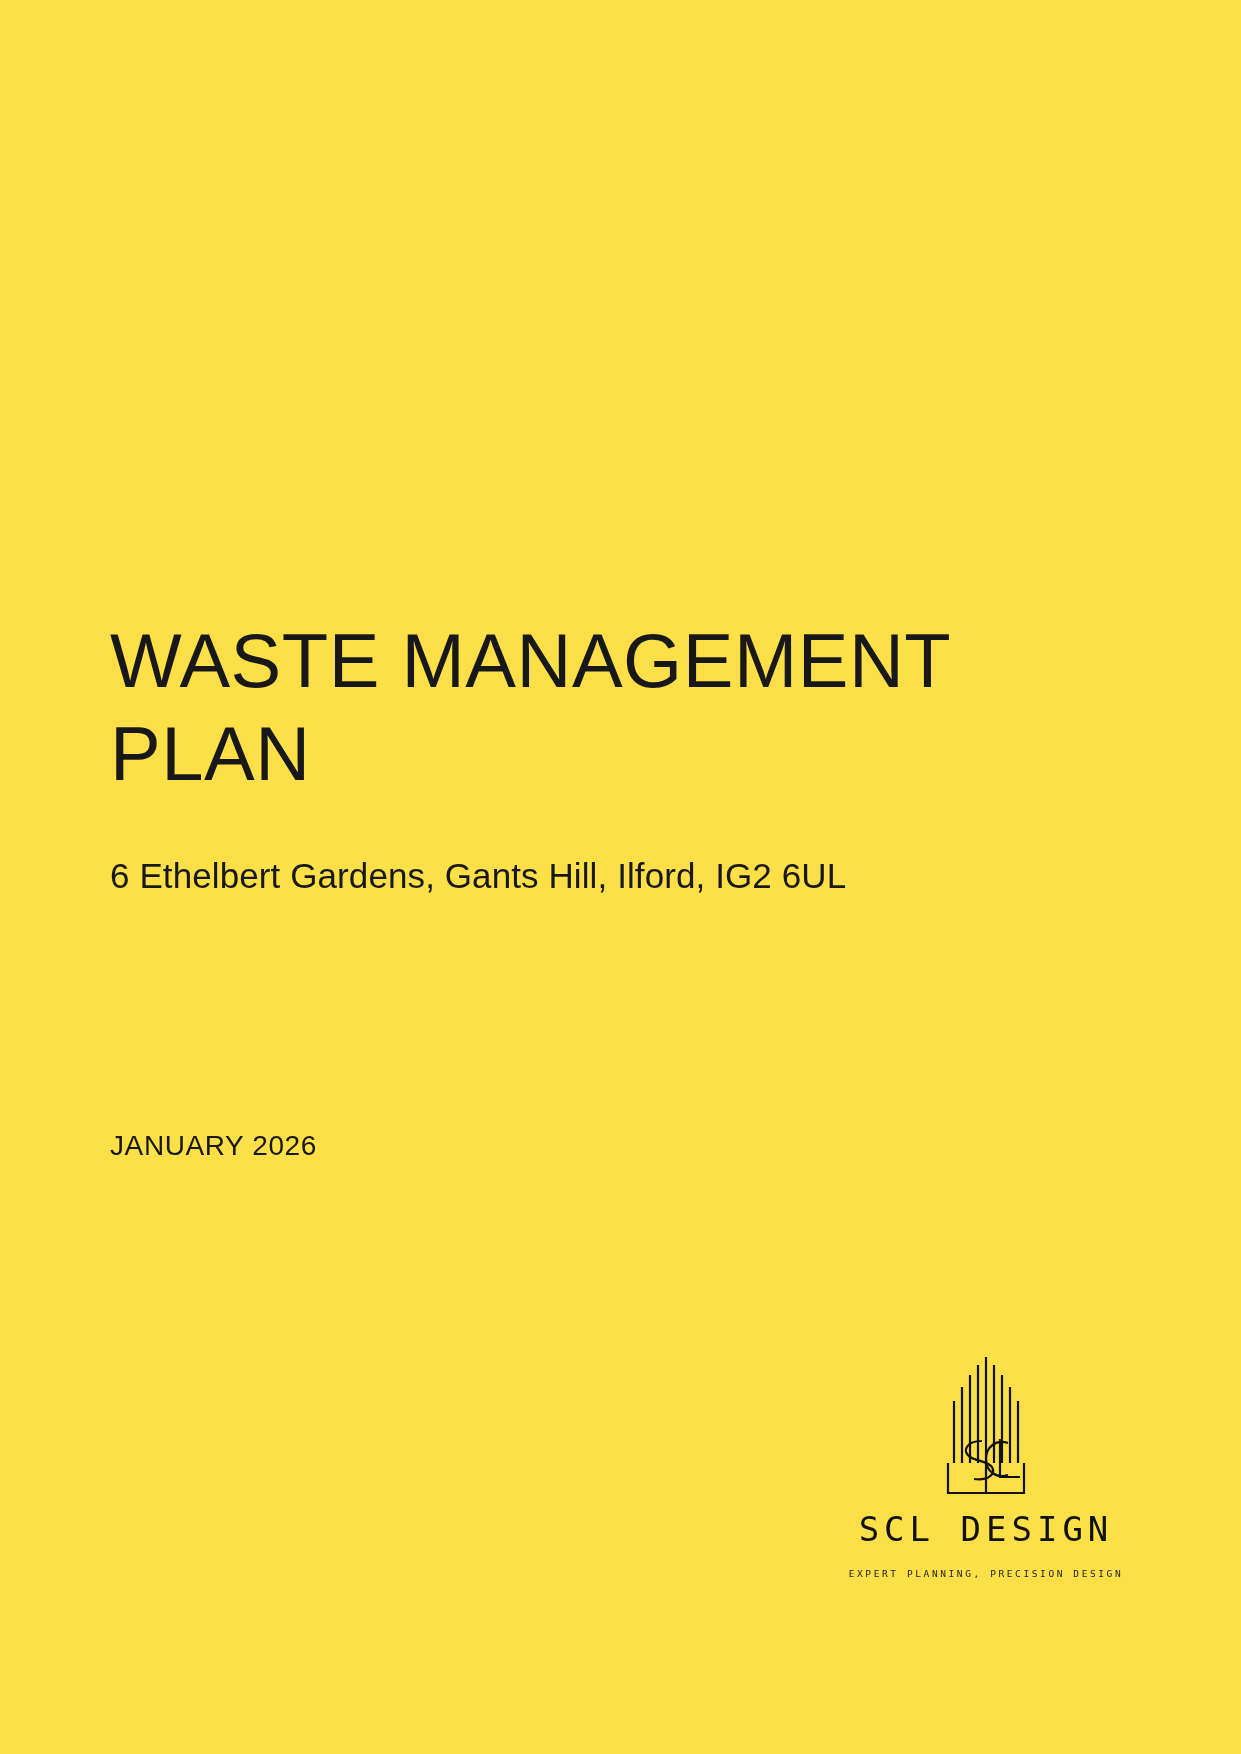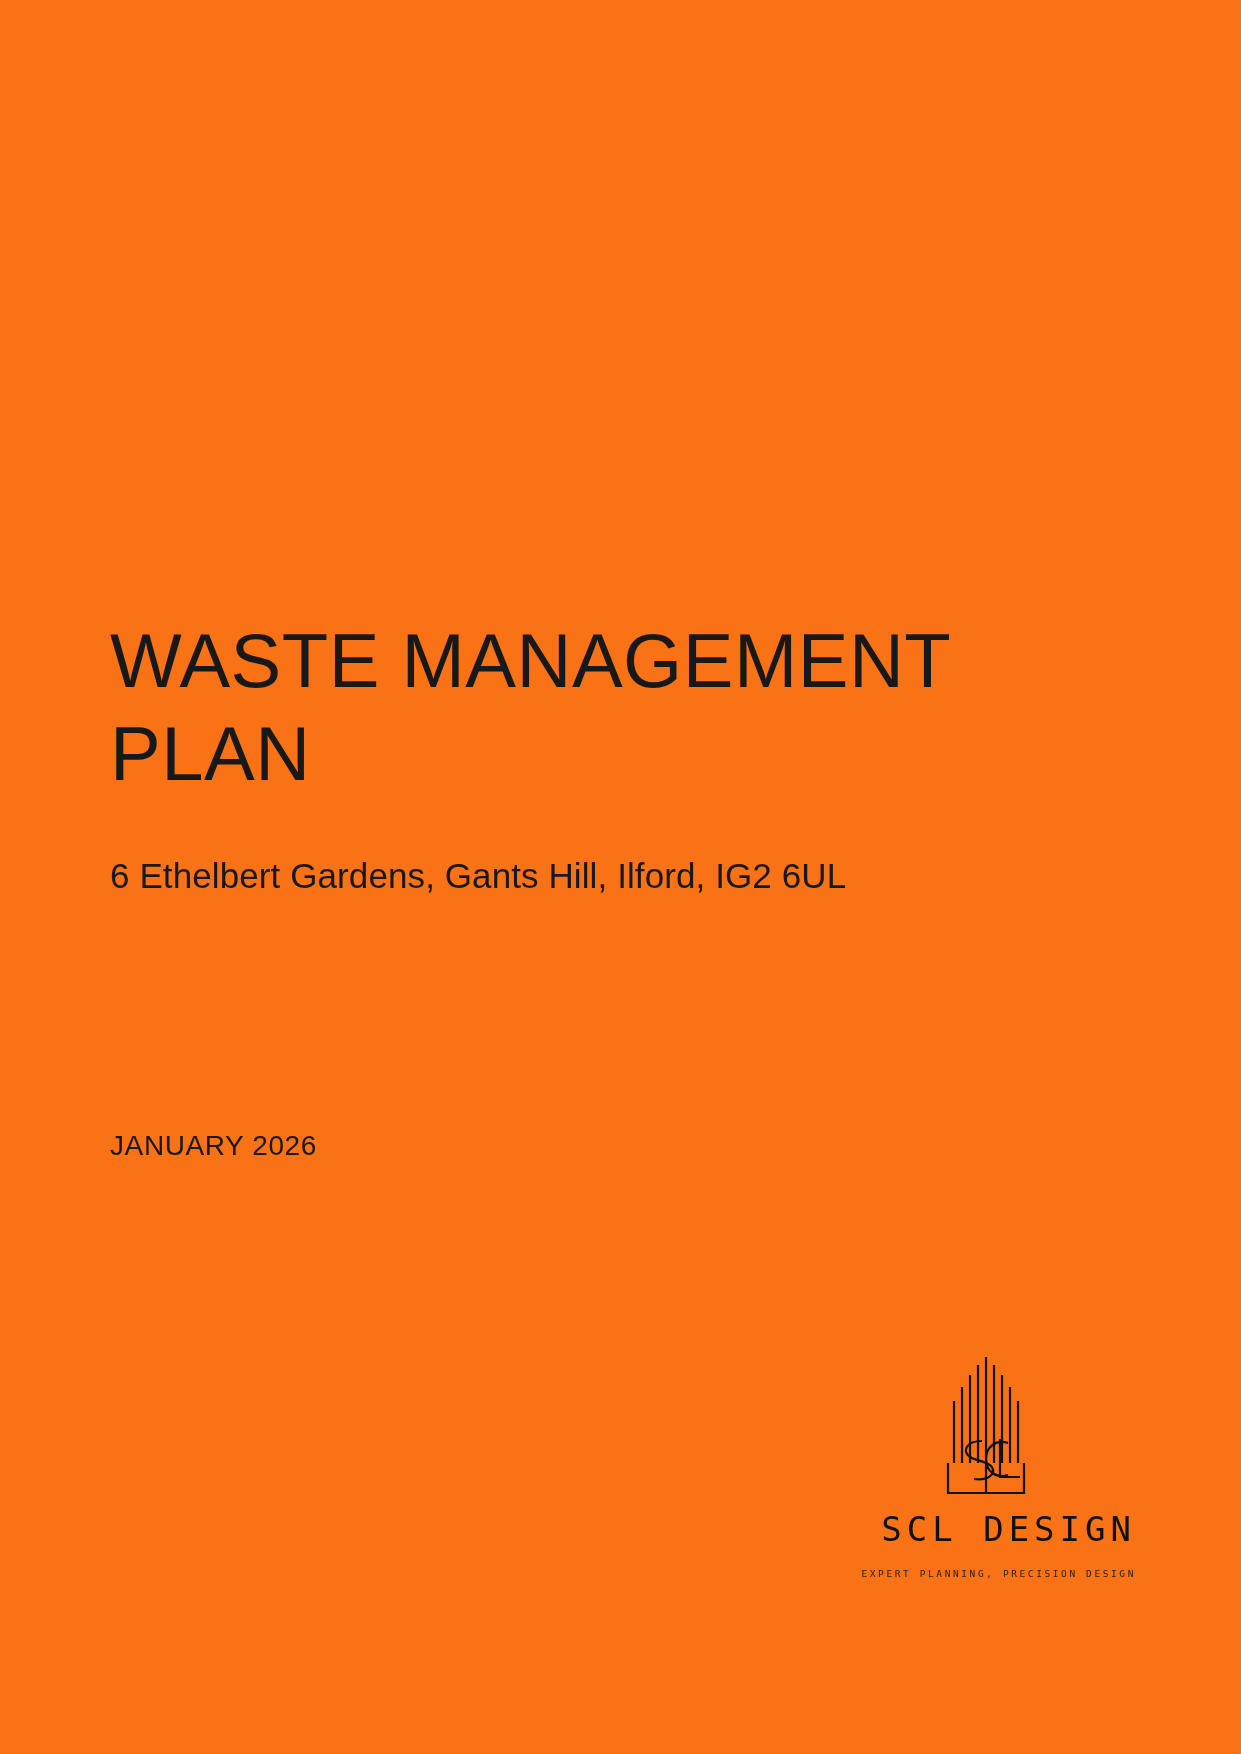--- a/index.html
+++ b/index.html
@@ -11,21 +11,21 @@
     width: 1241px;
     height: 1754px;
     position: relative;
     font-family: "Liberation Sans", sans-serif;
     color: #1a1a1a;
     overflow: hidden;
   }
   .page {
     position: absolute;
     inset: 0;
-    background: #f97316;
+    background: #fde047;
   }
   .title-block {
     position: absolute;
     left: 110px;
     top: 615px;
     width: 990px;
   }
   .doc-title {
     font-size: 76px;
     font-weight: 400;
@@ -50,21 +50,21 @@
     font-size: 28px;
     font-weight: 400;
     letter-spacing: 0.6px;
     color: #181818;
   }
   .logo-block {
     position: absolute;
     right: 105px;
     bottom: 175px;
     width: 300px;
-    text-align: right;
+    text-align: center;
   }
   .logo-mark {
     display: block;
     margin: 0 auto;
     width: 180px;
     height: 160px;
   }
   .logo-name {
     margin-top: 6px;
     font-size: 34px;

